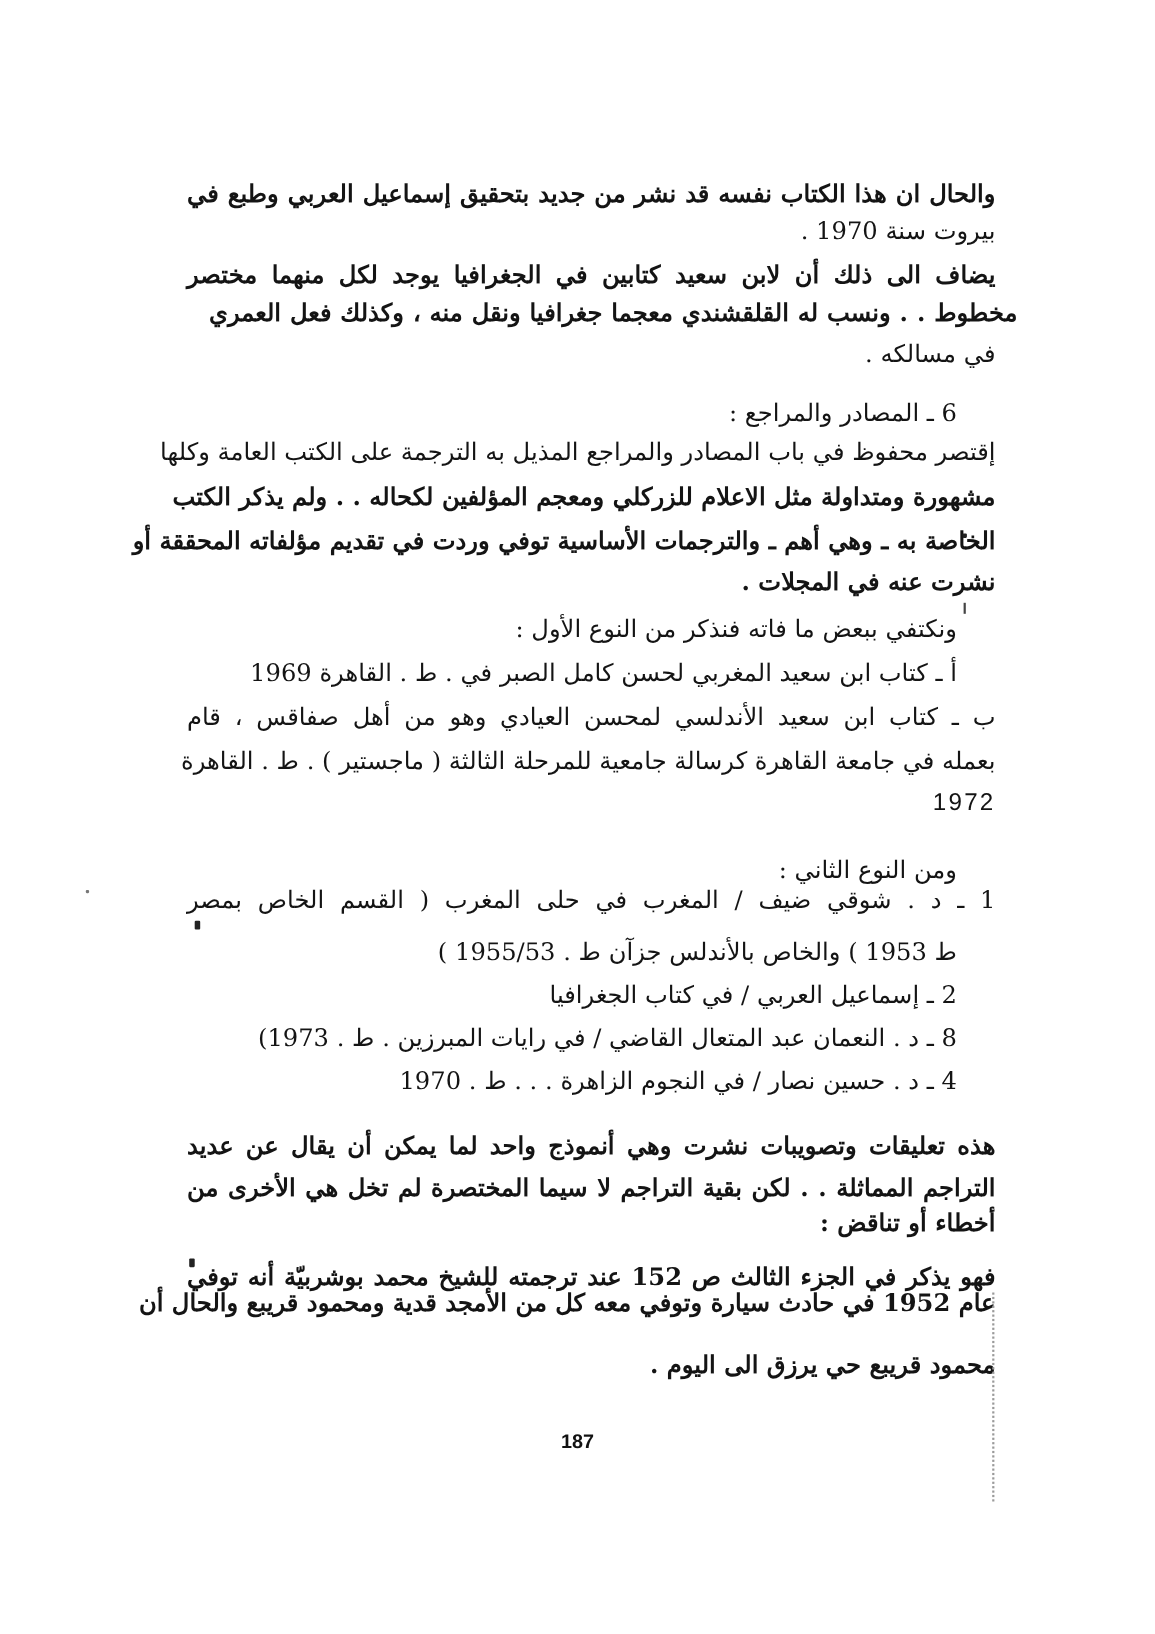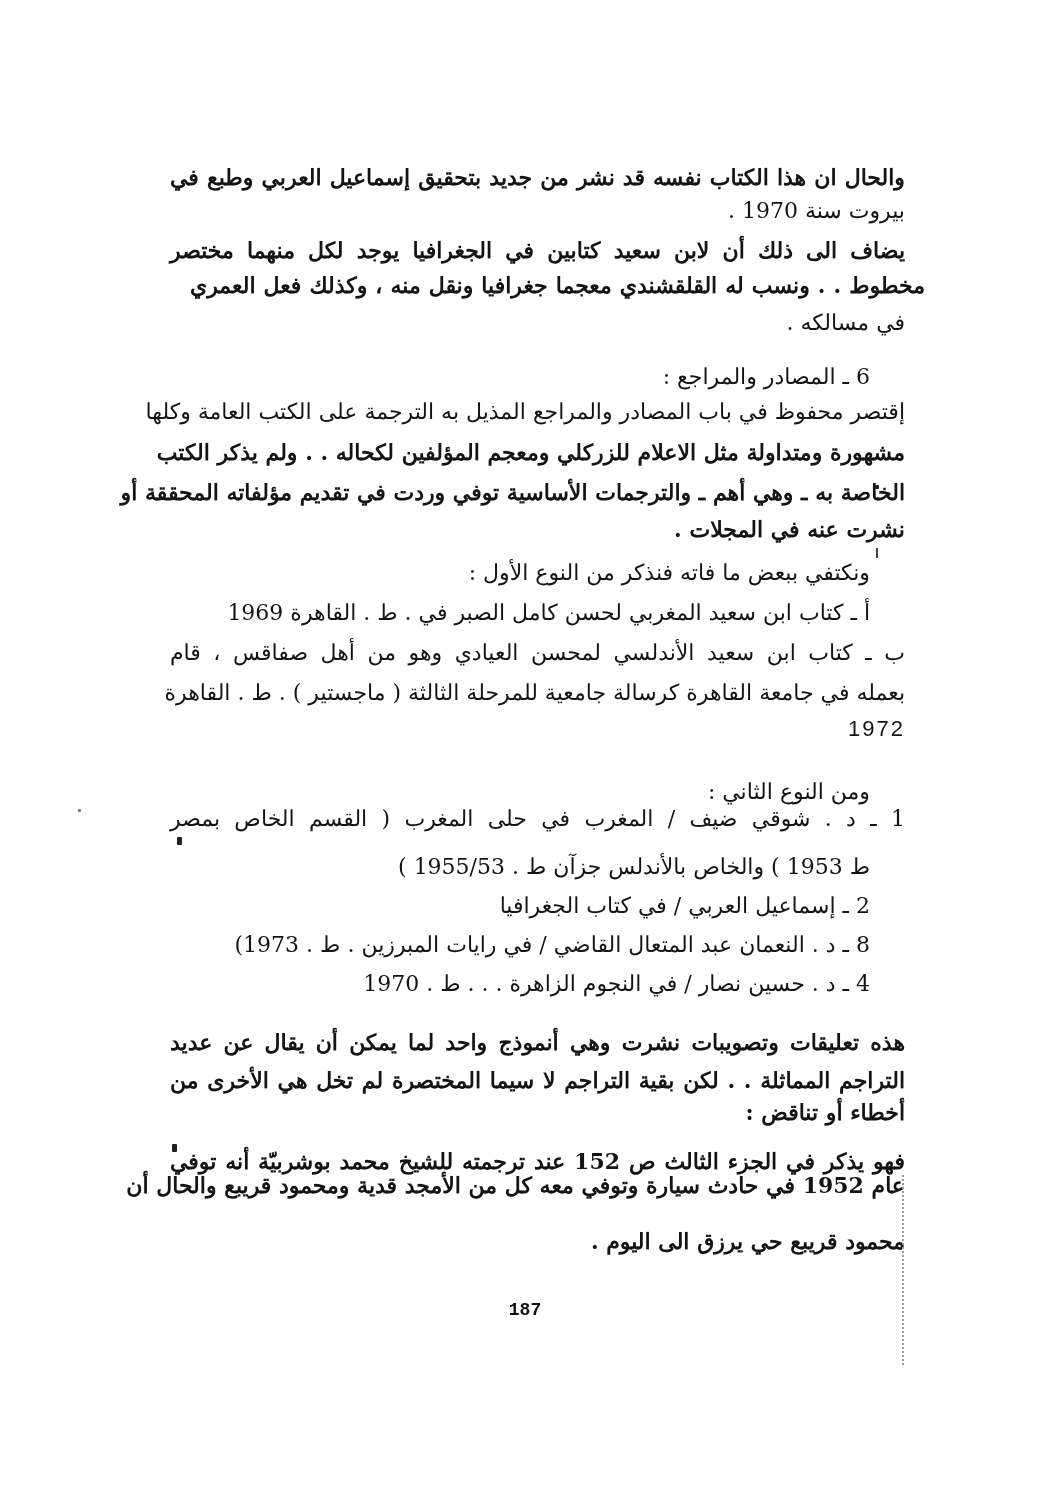--- a/index.html
+++ b/index.html
@@ -32,21 +32,21 @@
       color: #141414;
     }
     .full { left: 170px; width: 735px; text-align: justify; text-align-last: justify; }
     .right { right: 145px; text-align: right; }
     .indent { right: 180px; text-align: right; }
     .bold { font-weight: bold; }
     .page-number {
       position: absolute;
       left: 470px; top: 1300px; width: 110px;
       text-align: center;
-      font-family: Liberation Mono, monospace;
+      font-family: Liberation Sans, sans-serif;
       font-weight: bold;
       font-size: 18px;
       color: #111;
     }
     .dot-mark {
       position: absolute;
       width: 4px; height: 4px;
       background: #222;
       border-radius: 1px;
     }

